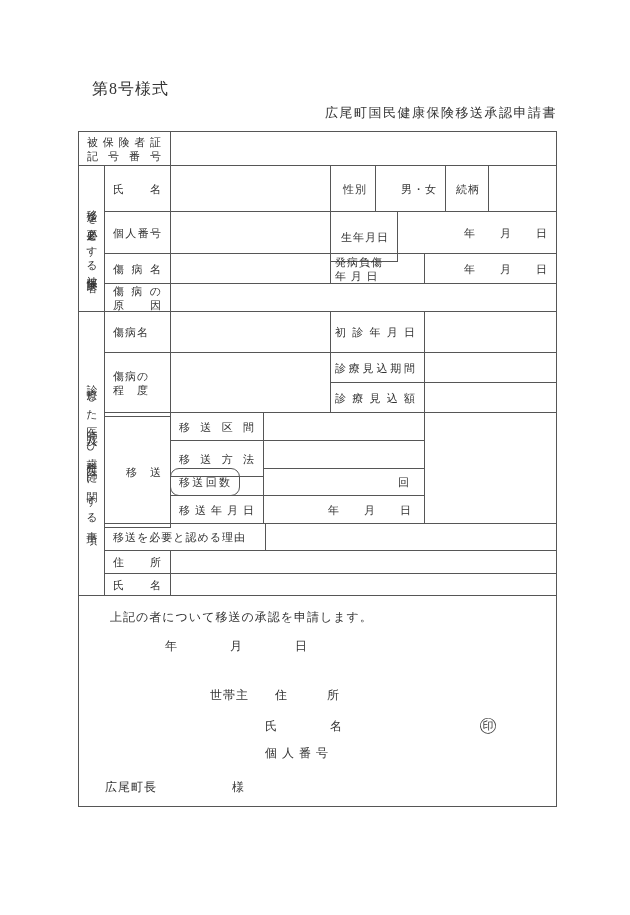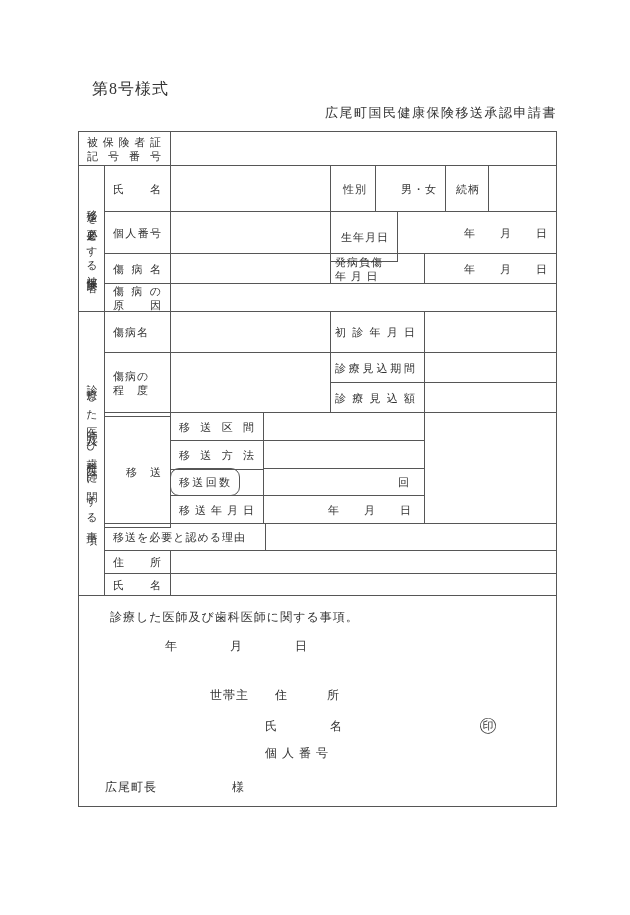--- a/index.html
+++ b/index.html
@@ -62,21 +62,21 @@
   .c-first-v  {left:424px;top:311px;width:133px;height:42px;}
   .c-deg-l    {left:104px;top:352px;width:67px; height:61px;}
   .c-deg-v    {left:170px;top:352px;width:161px;height:61px;}
   .c-per-l    {left:330px;top:352px;width:95px; height:31px;}
   .c-per-v    {left:424px;top:352px;width:133px;height:31px;}
   .c-amt-l    {left:330px;top:382px;width:95px; height:31px;}
   .c-amt-v    {left:424px;top:382px;width:133px;height:31px;}
   .c-iso-l    {left:104px;top:416px;width:67px; height:112px;}
   .c-route-l  {left:170px;top:412px;width:94px; height:29px;}
   .c-route-v  {left:263px;top:412px;width:162px;height:29px;}
-  .c-meth-l   {left:170px;top:440px;width:94px; height:30px;}
+  .c-meth-l   {left:170px;top:440px;width:94px; height:37px;}
   .c-meth-v   {left:263px;top:440px;width:162px;height:29px;}
   .c-cnt-l    {left:170px;top:468px;width:70px; height:28px;border-radius:9px;}
   .c-cnt-v    {left:263px;top:468px;width:162px;height:28px;}
   .c-tdate-l  {left:170px;top:495px;width:94px; height:29px;}
   .c-tdate-v  {left:263px;top:495px;width:162px;height:29px;}
   .c-iso-r    {left:424px;top:412px;width:133px;height:112px;}
   .c-reason-l {left:104px;top:523px;width:162px;height:28px;}
   .c-reason-v {left:265px;top:523px;width:292px;height:28px;}
   .c-addr-l   {left:104px;top:550px;width:67px; height:24px;}
   .c-addr-v   {left:170px;top:550px;width:387px;height:24px;}
@@ -216,21 +216,21 @@
 <div class="cell c-addr-l">
   <span class="lbl j">住所</span>
 </div>
 <div class="cell c-addr-v"></div>
 <div class="cell c-name2-l">
   <span class="lbl j">氏名</span>
 </div>
 <div class="cell c-name2-v"></div>
 
 <div class="cell c-bottom"></div>
-<span class="ftext f-decl">診療した医師及び歯科医師に関する事項。</span>
+<span class="ftext f-decl">上記の者について移送の承認を申請します。</span>
 <span class="ftext f-date">年　　　　月　　　　日</span>
 <span class="ftext f-house">世帯主</span>
 <span class="ftext f-haddr">住　　　所</span>
 <span class="ftext f-hname">氏　　　　名</span>
 <span class="ftext f-seal">㊞</span>
 <span class="ftext f-kojin">個 人 番 号</span>
 <span class="ftext f-mayor">広尾町長</span>
 <span class="ftext f-sama">様</span>
 
 </body></html>

